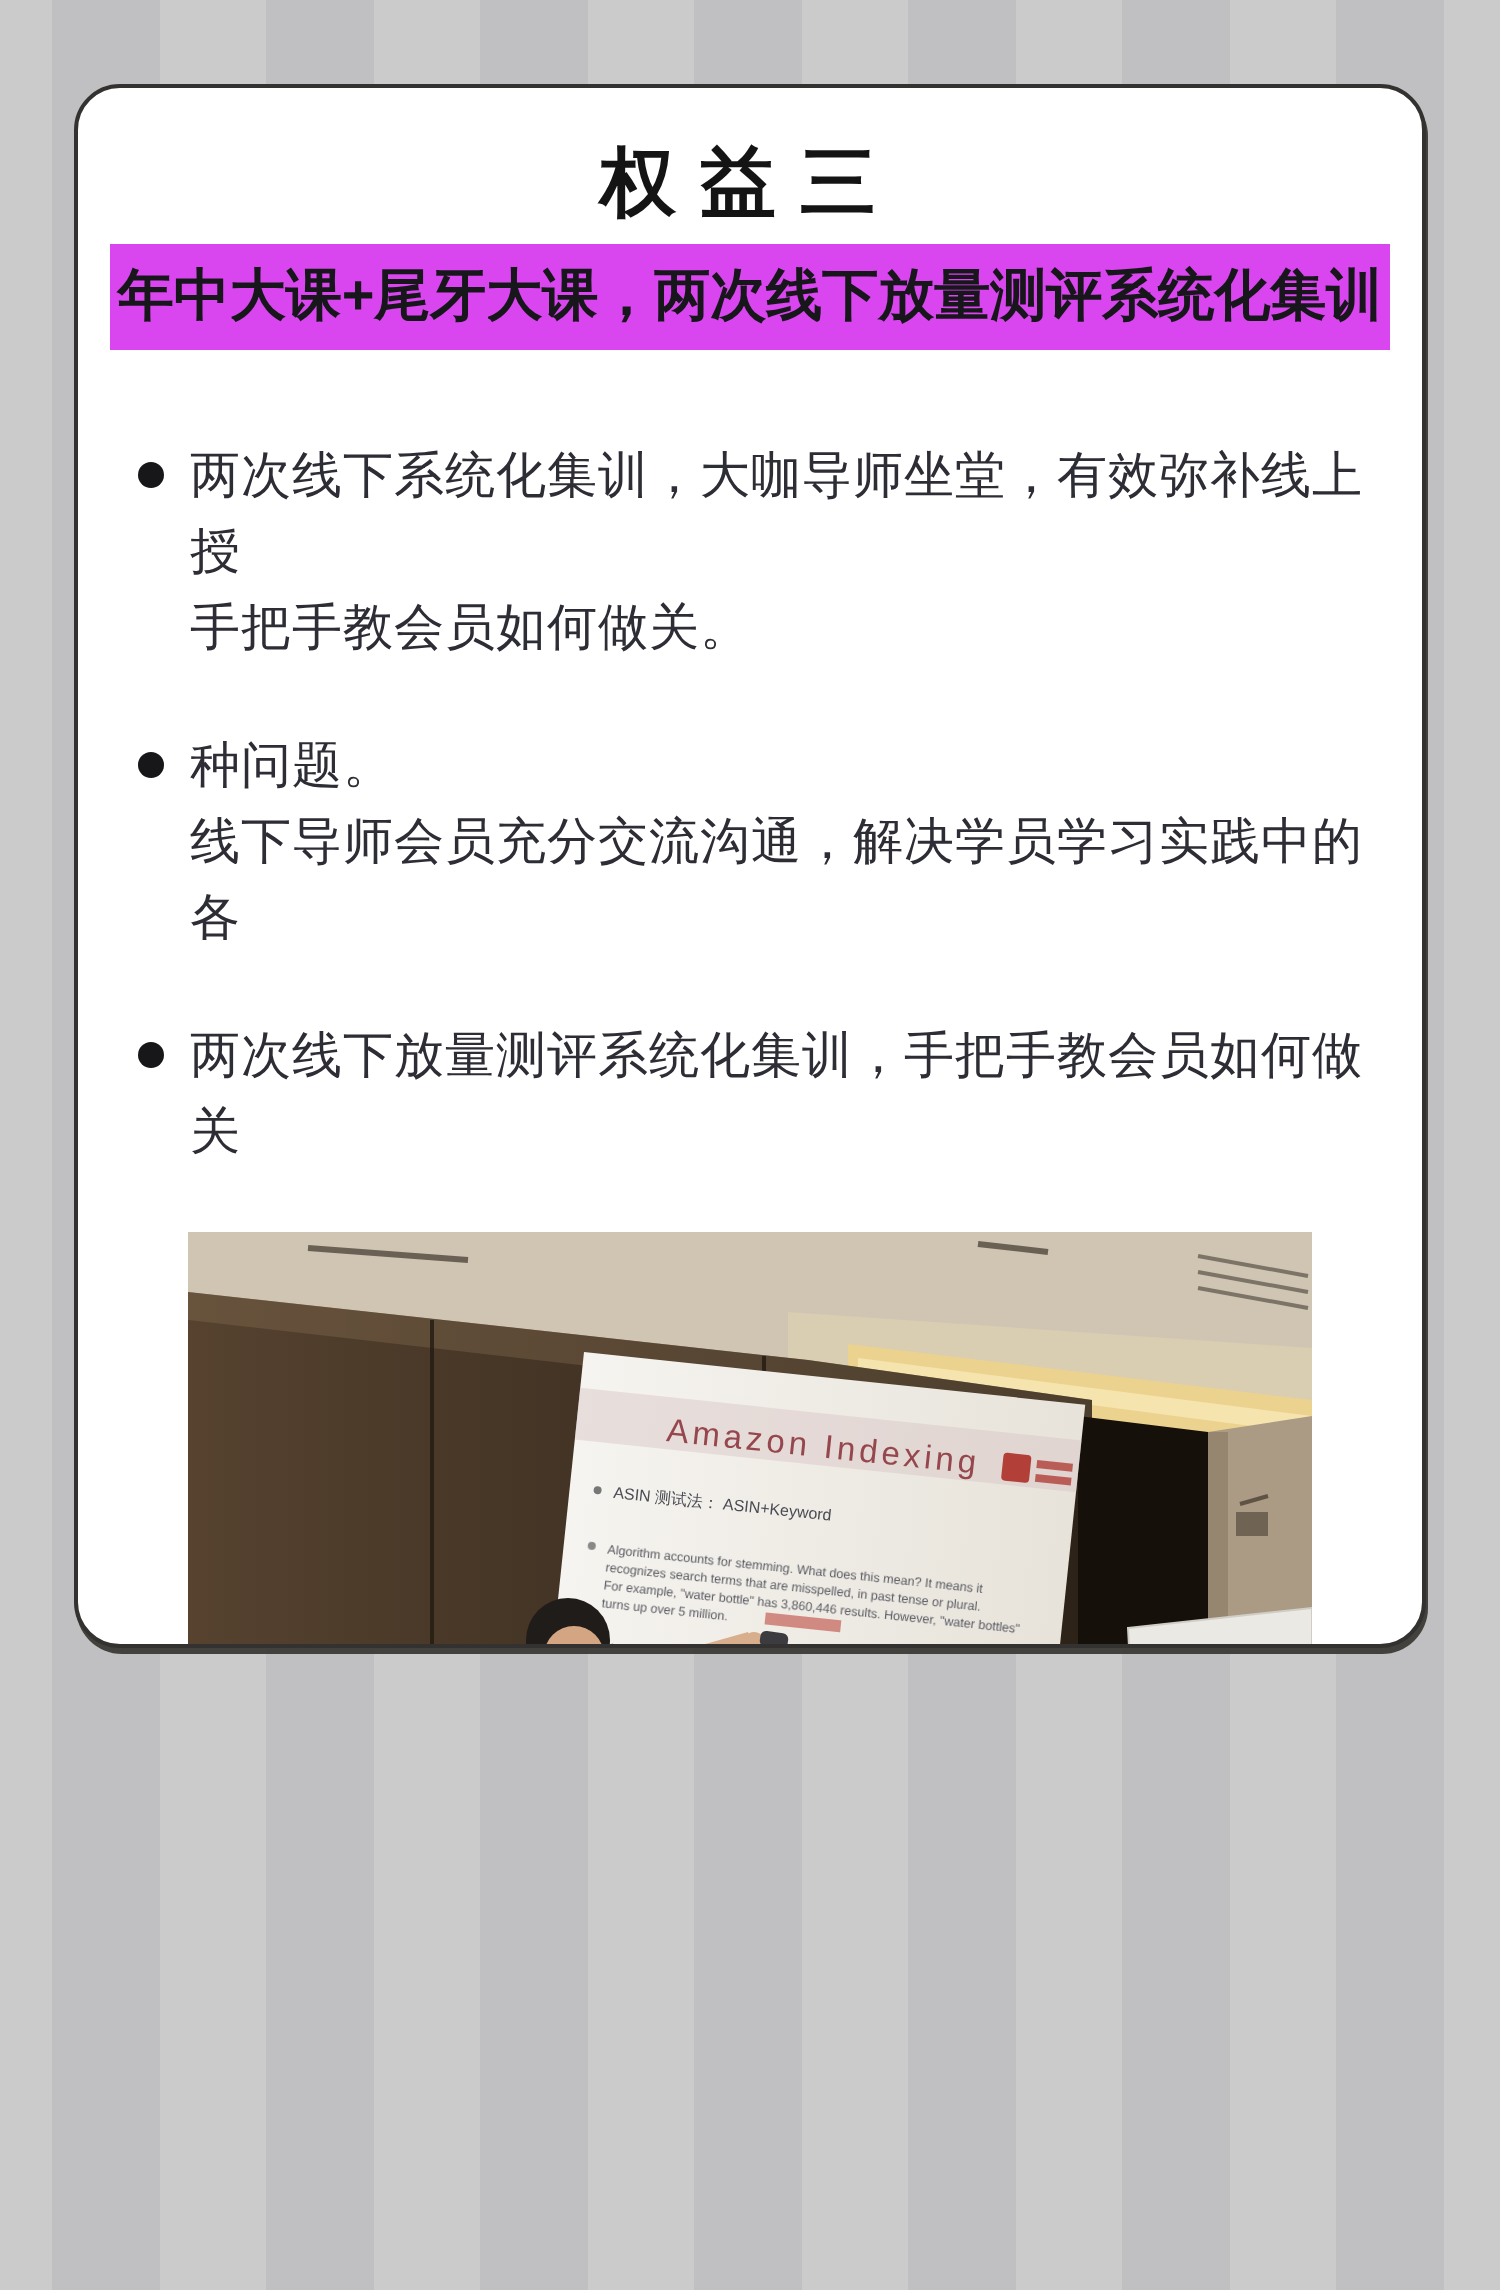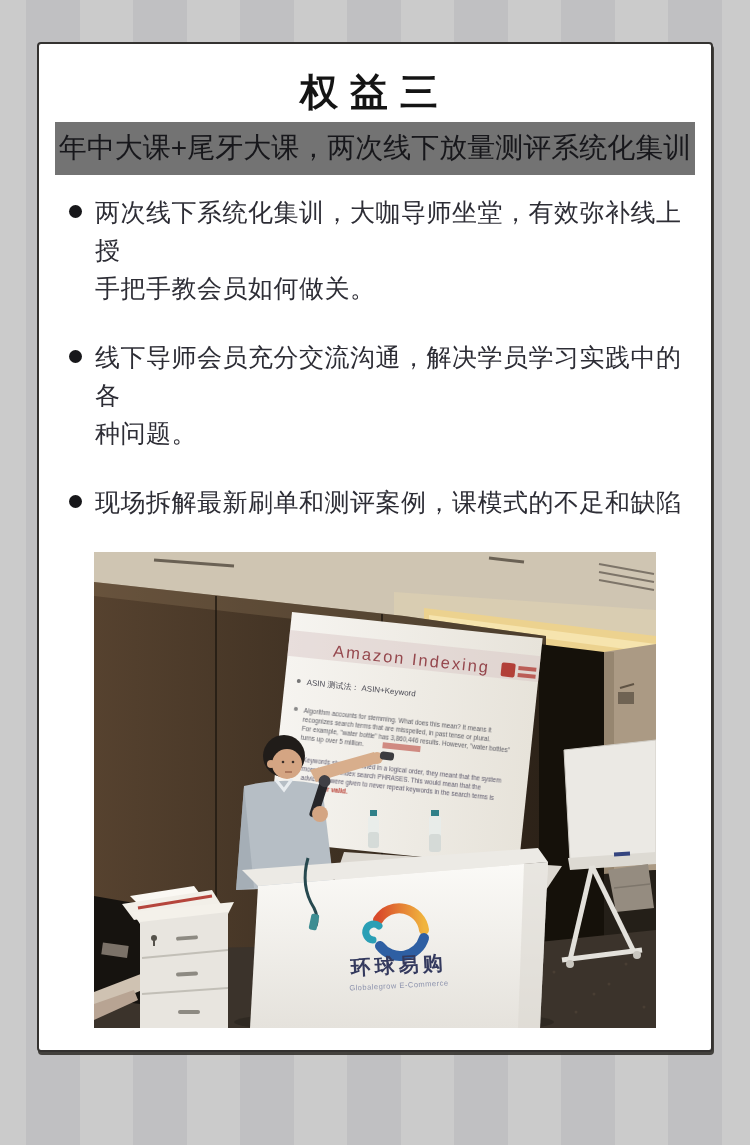--- a/index.html
+++ b/index.html
@@ -7,36 +7,36 @@
     width:750px;height:1145px;position:relative;overflow:hidden;
     font-family:"Liberation Sans","DejaVu Sans",sans-serif;
     background:#c7c7c7;
   }
   .bg{
     position:absolute;inset:0;
     background:repeating-linear-gradient(90deg,
       #cbcbcb 0 26px, #c0c0c2 26px 80px, #cbcbcb 80px 107px);
   }
   .card{
-    position:absolute;left:37px;top:42px;width:676px;height:1010px;
-    background:#ffffff;border:2px solid #343230;border-radius:4px;
+    position:absolute;left:37px;top:42px;width:676px;height:782px;
+    background:#ffffff;border:2px solid #343230;border-radius:23px;
     box-shadow:1px 3px 0 rgba(45,42,38,.85);
     box-sizing:border-box;overflow:hidden;
   }
   .card-title{
     margin:26px 0 0 0;text-align:center;
     font-size:38px;font-weight:bold;color:#141414;
     letter-spacing:12px;line-height:44px;
   }
   .banner{
-    margin:8px 16px 0 16px;background:#737373;
+    margin:8px 16px 0 16px;background:#d946ef;
     text-align:center;padding:7px 0 8px 0;
-    font-size:28px;font-weight:normal;color:#17171b;letter-spacing:0;
-  }
-  .bullets{margin:18px 28px 0 30px;}
+    font-size:28px;font-weight:bold;color:#17171b;letter-spacing:0;
+  }
+  .bullets{margin:44px 28px 0 30px;}
   .bullet{display:flex;gap:13px;margin-bottom:31px;}
   .dot{flex:none;width:13px;height:13px;border-radius:50%;background:#17171a;margin-top:12px;}
   .bullet-text{font-size:25px;line-height:38px;color:#2d2d35;letter-spacing:.5px;}
   .photo{
     width:562px;height:476px;margin:16px auto 0 auto;position:relative;
     background:#3a322a;
   }
   .photo svg{display:block;}
   svg text{font-family:"Liberation Sans","DejaVu Sans",sans-serif;}
 </style>
@@ -54,28 +54,28 @@
       <div class="bullet">
         <span class="dot"></span>
         <div class="bullet-text">
           <div>两次线下系统化集训，大咖导师坐堂，有效弥补线上授</div>
           <div>手把手教会员如何做关。</div>
         </div>
       </div>
       <div class="bullet">
         <span class="dot"></span>
         <div class="bullet-text">
+          <div>种问题。</div>
           <div>线下导师会员充分交流沟通，解决学员学习实践中的各</div>
-          <div>种问题。</div>
         </div>
       </div>
       <div class="bullet">
         <span class="dot"></span>
         <div class="bullet-text">
-          <div>现场拆解最新刷单和测评案例，课模式的不足和缺陷</div>
+          <div>两次线下放量测评系统化集训，手把手教会员如何做关</div>
         </div>
       </div>
     </div>
 
     <div class="photo">
       <svg viewBox="0 0 562 476" width="562" height="476">
         <defs>
           <linearGradient id="woodG" x1="0" y1="0" x2="1" y2="0">
             <stop offset="0" stop-color="#56422f"></stop>
               <stop offset="0.55" stop-color="#3e3022"></stop>

